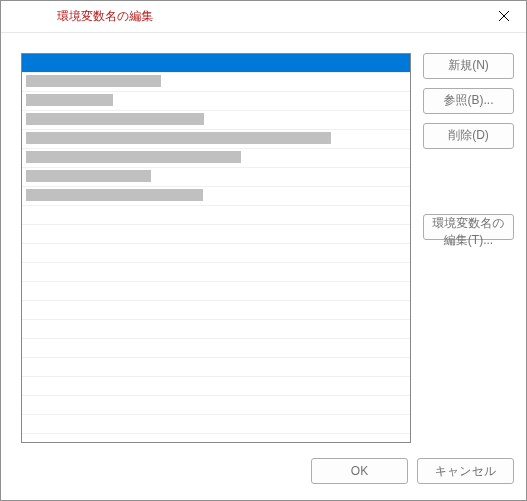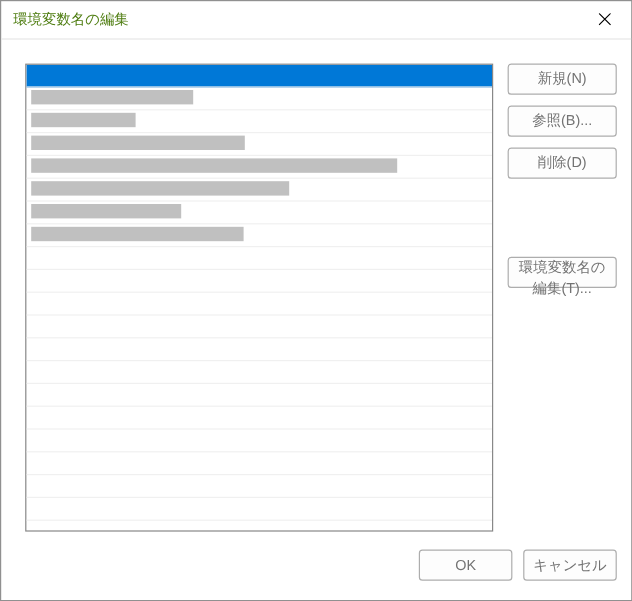--- a/index.html
+++ b/index.html
@@ -21,22 +21,23 @@
     }
     .titlebar {
       height: 32px;
       display: flex;
       align-items: center;
       justify-content: space-between;
       padding: 0 0 0 10px;
       border-bottom: 1px solid #e6e6e6;
     }
     .title {
-      color: #4d7c0f;
+      color: #b91c1c;
       font-size: 12px;
+      margin-left: 46px;
     }
     .close-btn {
       width: 44px;
       height: 30px;
       display: flex;
       align-items: center;
       justify-content: center;
       cursor: pointer;
       color: #000;
     }
@@ -104,21 +105,21 @@
     .spacer-md { height: 19px; }
     .footer {
       height: 46px;
       display: flex;
       justify-content: flex-end;
       align-items: center;
       gap: 9px;
       padding: 0 12px 12px 0;
     }
     .footer .btn {
-      width: 78px;
+      width: 97px;
       text-align: center;
     }
   </style>
 </head>
 <body>
 
 <div class="dialog">
   <div class="titlebar">
     <span class="title">環境変数名の編集</span>
     <div class="close-btn">

